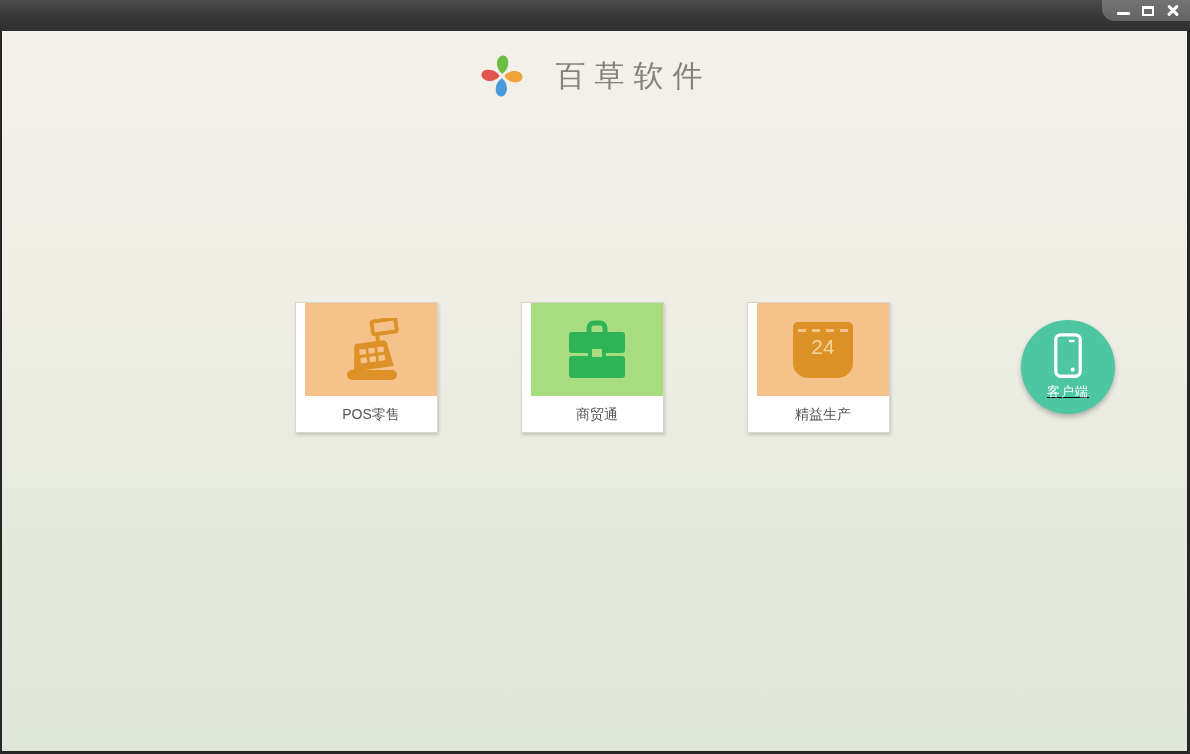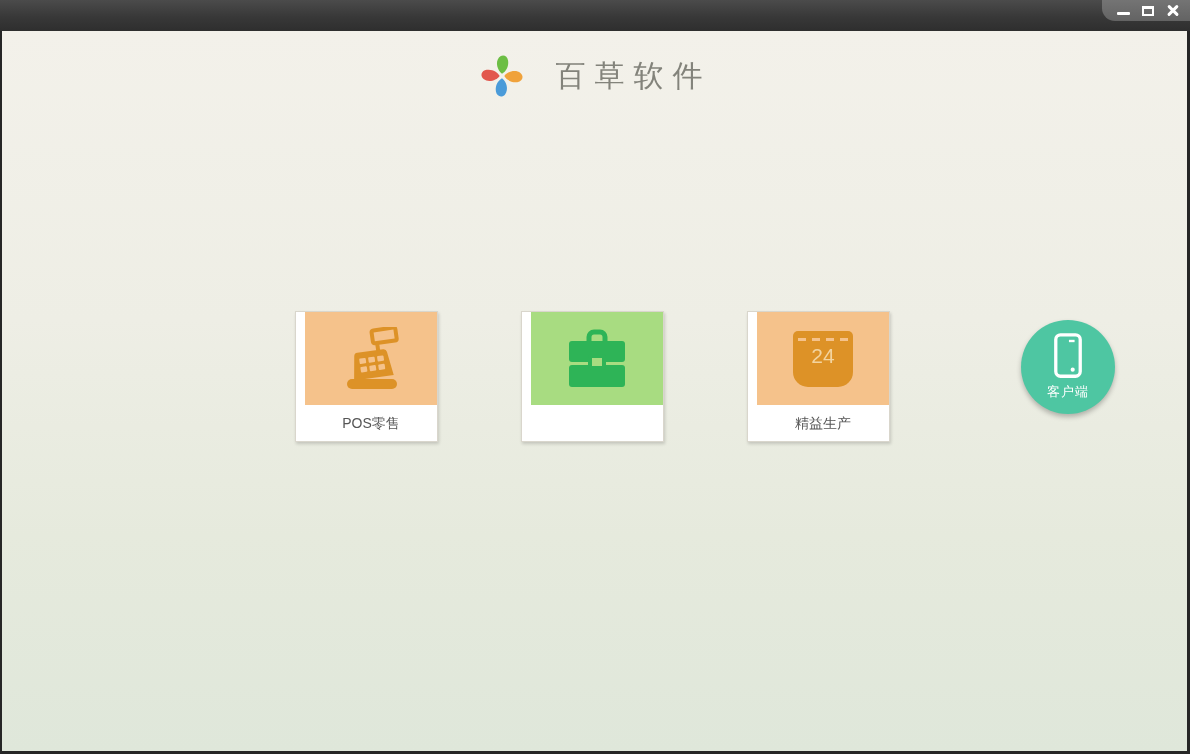--- a/index.html
+++ b/index.html
@@ -51,21 +51,21 @@
   }
   .app-title {
     font-family: "DejaVu Serif", serif;
     font-size: 30px;
     color: #83837b;
     letter-spacing: 9px;
   }
 
   
   .card {
-    position:absolute; top:280px;
+    position:absolute; top:271px;
     width:143px; height:131px;
     background:#ffffff;
     border:1px solid #d9d6cc;
     box-shadow: 1px 2px 3px rgba(0,0,0,0.16);
     cursor:pointer;
     padding-left:9px;
   }
   .card-1 { left:293px; }
   .card-2 { left:519px; }
   .card-3 { left:745px; }
@@ -94,20 +94,21 @@
   }
 
   
   .client-circle {
     position:absolute; left:1019px; top:289px;
     width:94px; height:94px; border-radius:50%;
     background:#4ec6a2;
     box-shadow: 0 3px 5px rgba(0,0,0,0.25);
     display:flex; flex-direction:column; align-items:center; justify-content:center;
     cursor:pointer;
+    text-decoration:underline;
   }
   .client-label { color:#ffffff; font-size:13px; margin-top:3px; letter-spacing:1px; }
 </style>
 </head>
 <body>
 
 <div class="window">
 
   <div class="titlebar">
     <div class="controls-panel">
@@ -157,20 +158,21 @@
 
     <div class="card card-2">
       <div class="card-tile tile-green">
         <svg width="66" height="62" viewBox="0 0 66 62">
           <rect x="25" y="4" width="16" height="14" rx="5" fill="none" stroke="#2EB457" stroke-width="5"></rect>
           <rect x="5" y="13" width="56" height="21" rx="3" fill="#2EB457"></rect>
           <rect x="5" y="37" width="56" height="22" rx="3" fill="#2EB457"></rect>
           <rect x="26" y="28" width="14" height="12" rx="2" fill="#A8DC81" stroke="#2EB457" stroke-width="4"></rect>
         </svg>
       </div>
+      <div class="card-label">商贸通</div>
     </div>
 
     <div class="card card-3">
       <div class="card-tile tile-orange">
         <div class="calendar-icon">
           <div class="cal-dashes"></div>
           <div class="cal-day">24</div>
         </div>
       </div>
       <div class="card-label">精益生产</div>

